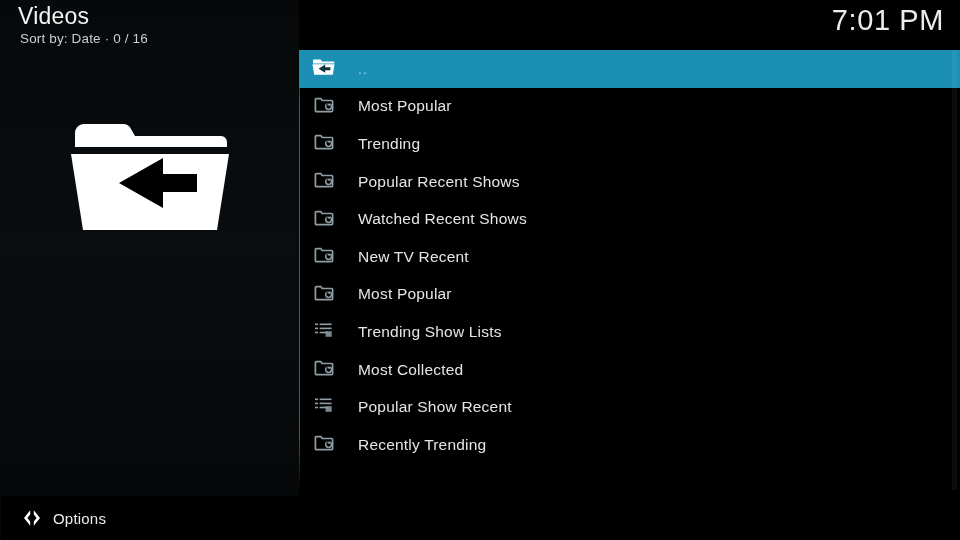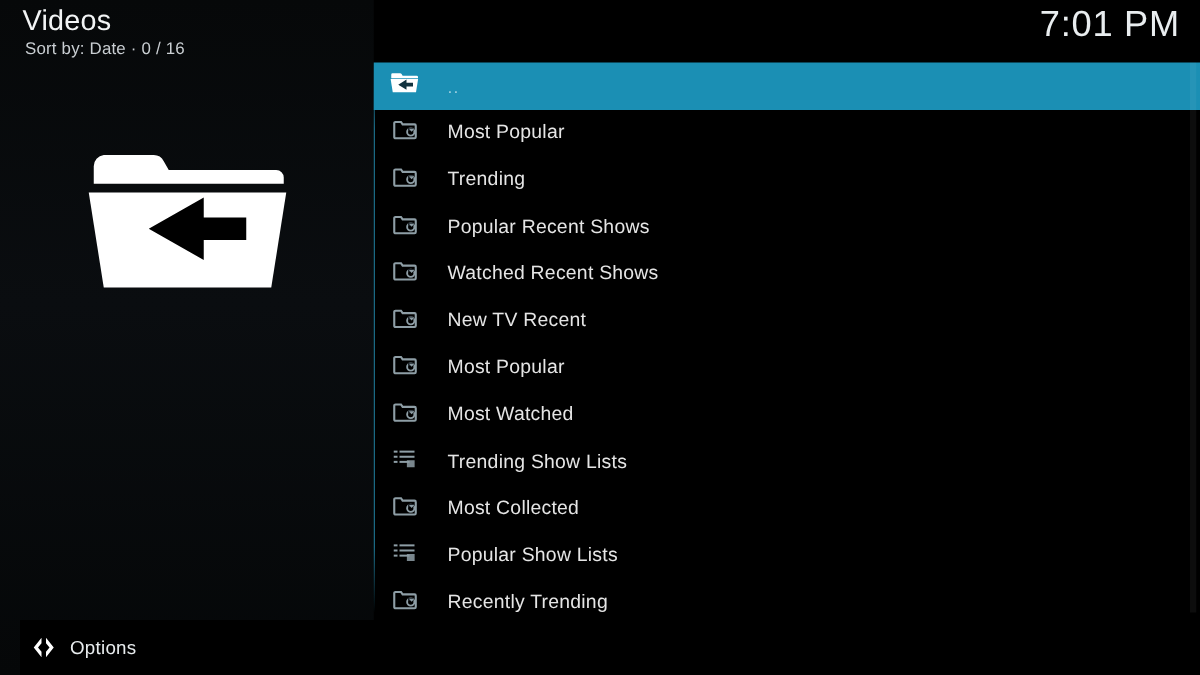--- a/index.html
+++ b/index.html
@@ -77,22 +77,22 @@
   .row.selected .row-label { color:#9fcfe0; font-size:14px; letter-spacing:1px; }
 
   
   #scrollbar-track {
     position:absolute; left:653px; top:50px; width:5px; height:440px;
     background:rgba(255,255,255,.05);
   }
 
   
   #footer {
-    position:absolute; left:16px; bottom:0; width:299px; height:44px;
-    display:flex; align-items:center; padding-left:8px;
+    position:absolute; left:1px; bottom:0; width:299px; height:44px;
+    display:flex; align-items:center; padding-left:20px;
     background:#000;
   }
   #options-icon { width:22px; height:22px; flex:0 0 22px; display:flex; align-items:center; justify-content:center; }
   #options-label { margin-left:10px; font-size:15px; color:#e8ecee; letter-spacing:.2px; }
 </style>
 </head>
 <body>
 
 <div id="screen">
 
@@ -198,31 +198,20 @@
                 <path fill="none" stroke="#8e9ea6" stroke-width="1.7" d="M1.4 14.6 V3.6 a1 1 0 0 1 1 -1 h4.4 l1.3 1.9 h9.5 a1 1 0 0 1 1 1 v9.1 a1 1 0 0 1 -1 1 h-15.2 a1 1 0 0 1 -1 -1 z"></path>
                 <circle cx="14.6" cy="10.6" r="2.9" fill="none" stroke="#8e9ea6" stroke-width="1.5"></circle>
                 <rect x="12.4" y="7.2" width="4.6" height="2.4" fill="#1d242a"></rect>
                 <path fill="#8e9ea6" d="M13.2 7.9 h4.2 l-2.1 2.4 z"></path>
               </svg></span>
           </span>
           <span class="row-label">Most Popular</span>
         </div>
         <div class="row">
           <span class="icon-box">
-            <span><svg width="20" height="17" viewBox="0 0 20 17" aria-hidden="true">
-                <path fill="none" stroke="#8e9ea6" stroke-width="1.7" d="M1.4 14.6 V3.6 a1 1 0 0 1 1 -1 h4.4 l1.3 1.9 h9.5 a1 1 0 0 1 1 1 v9.1 a1 1 0 0 1 -1 1 h-15.2 a1 1 0 0 1 -1 -1 z"></path>
-                <circle cx="14.6" cy="10.6" r="2.9" fill="none" stroke="#8e9ea6" stroke-width="1.5"></circle>
-                <rect x="12.4" y="7.2" width="4.6" height="2.4" fill="#1d242a"></rect>
-                <path fill="#8e9ea6" d="M13.2 7.9 h4.2 l-2.1 2.4 z"></path>
-              </svg></span>
-          </span>
-          <span class="row-label">Most Watched</span>
-        </div>
-        <div class="row">
-          <span class="icon-box">
             <span><svg width="19" height="16" viewBox="0 0 19 16" aria-hidden="true">
                 <rect x="1" y="1.5" width="3" height="1.6" fill="#8e9ea6"></rect>
                 <rect x="5.6" y="1.5" width="12" height="1.6" fill="#8e9ea6"></rect>
                 <rect x="1" y="5.6" width="3" height="1.6" fill="#8e9ea6"></rect>
                 <rect x="5.6" y="5.6" width="12" height="1.6" fill="#8e9ea6"></rect>
                 <rect x="1" y="9.7" width="3" height="1.6" fill="#8e9ea6"></rect>
                 <rect x="5.6" y="9.7" width="8" height="1.6" fill="#8e9ea6"></rect>
                 <rect x="11.5" y="9.2" width="6.2" height="5.6" fill="#8e9ea6" opacity=".85"></rect>
               </svg></span>
           </span>
@@ -244,21 +233,21 @@
             <span><svg width="19" height="16" viewBox="0 0 19 16" aria-hidden="true">
                 <rect x="1" y="1.5" width="3" height="1.6" fill="#8e9ea6"></rect>
                 <rect x="5.6" y="1.5" width="12" height="1.6" fill="#8e9ea6"></rect>
                 <rect x="1" y="5.6" width="3" height="1.6" fill="#8e9ea6"></rect>
                 <rect x="5.6" y="5.6" width="12" height="1.6" fill="#8e9ea6"></rect>
                 <rect x="1" y="9.7" width="3" height="1.6" fill="#8e9ea6"></rect>
                 <rect x="5.6" y="9.7" width="8" height="1.6" fill="#8e9ea6"></rect>
                 <rect x="11.5" y="9.2" width="6.2" height="5.6" fill="#8e9ea6" opacity=".85"></rect>
               </svg></span>
           </span>
-          <span class="row-label">Popular Show Lists</span>
+          <span class="row-label">Popular Show Recent</span>
         </div>
         <div class="row">
           <span class="icon-box">
             <span><svg width="20" height="17" viewBox="0 0 20 17" aria-hidden="true">
                 <path fill="none" stroke="#8e9ea6" stroke-width="1.7" d="M1.4 14.6 V3.6 a1 1 0 0 1 1 -1 h4.4 l1.3 1.9 h9.5 a1 1 0 0 1 1 1 v9.1 a1 1 0 0 1 -1 1 h-15.2 a1 1 0 0 1 -1 -1 z"></path>
                 <circle cx="14.6" cy="10.6" r="2.9" fill="none" stroke="#8e9ea6" stroke-width="1.5"></circle>
                 <rect x="12.4" y="7.2" width="4.6" height="2.4" fill="#1d242a"></rect>
                 <path fill="#8e9ea6" d="M13.2 7.9 h4.2 l-2.1 2.4 z"></path>
               </svg></span>
           </span>

